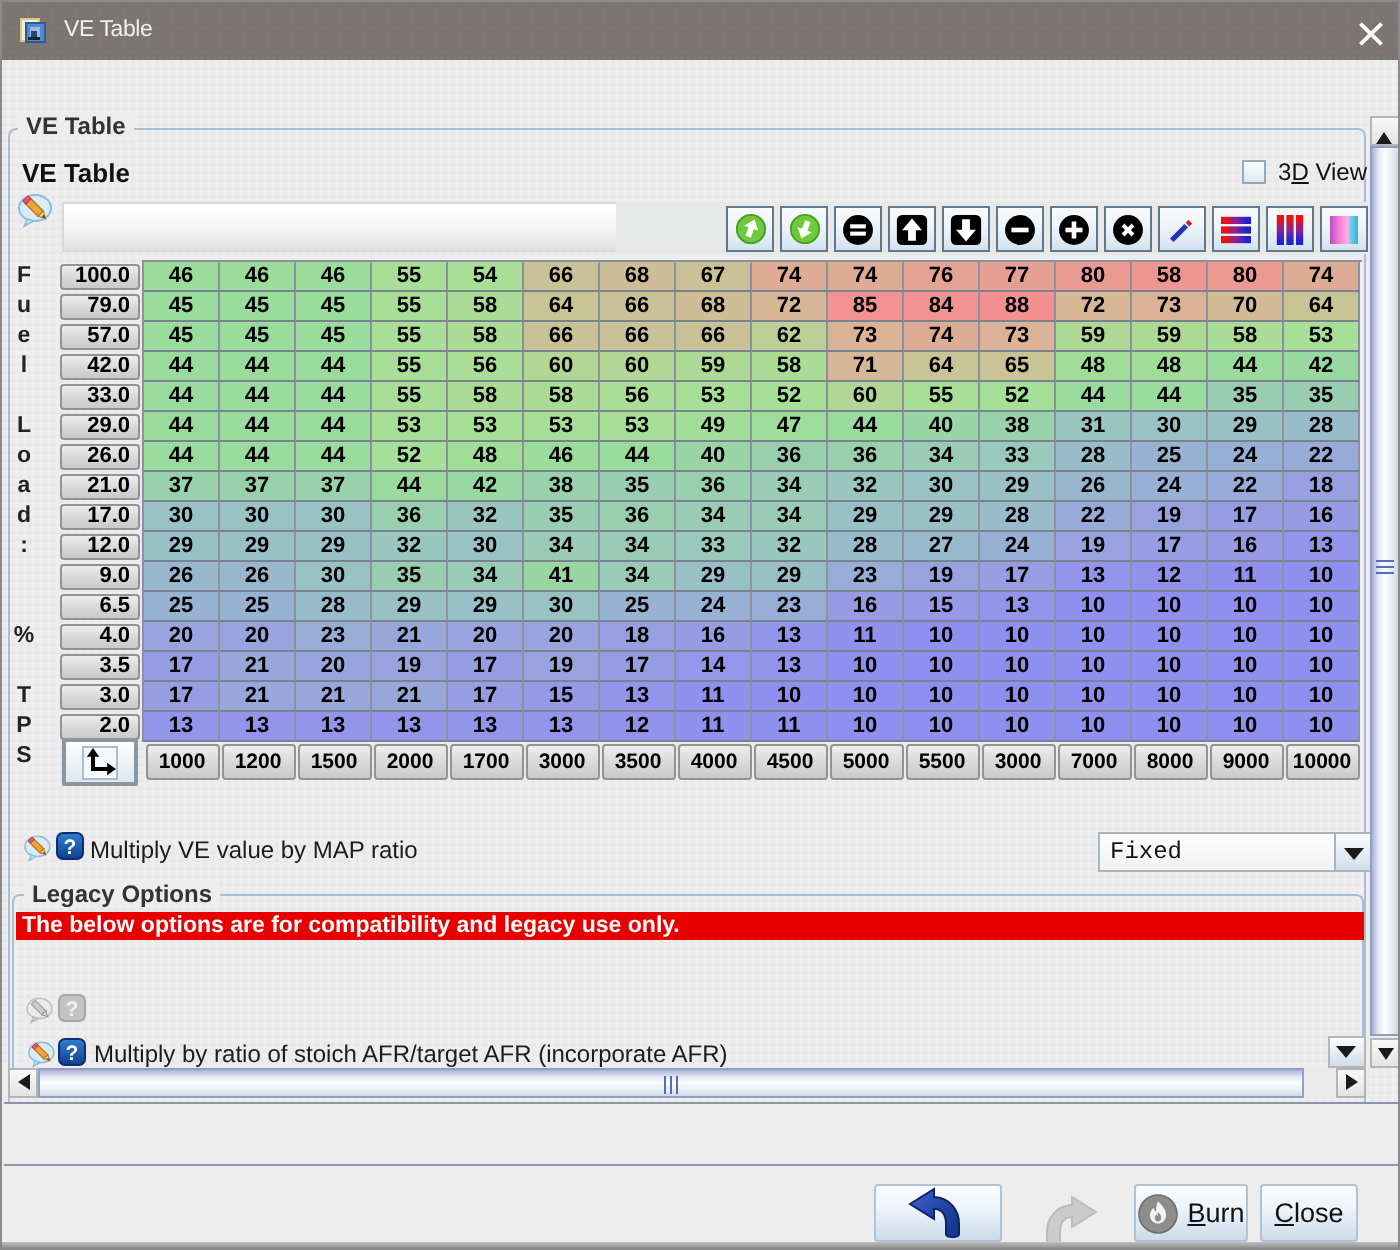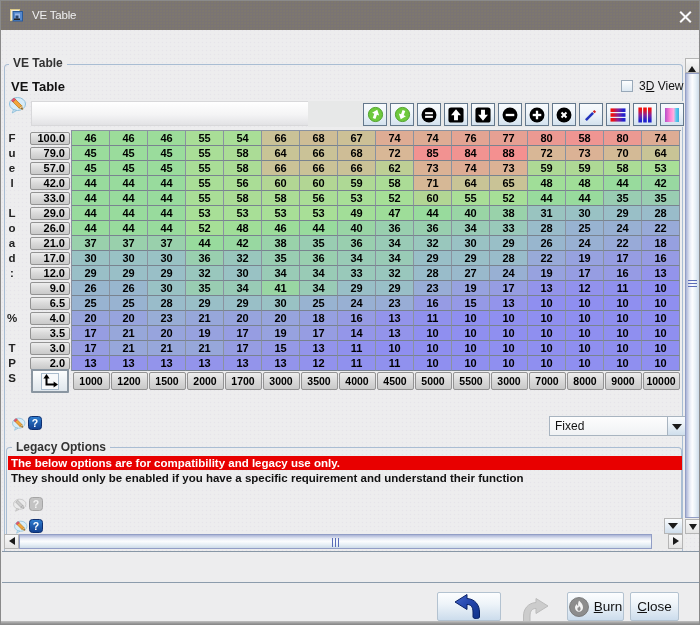--- a/index.html
+++ b/index.html
@@ -31,21 +31,21 @@
   border:1px solid #939393; border-radius:2px; font-size:11px; font-weight:bold; text-align:right; padding-right:4px; line-height:11px; color:#000; }
 .ch { position:absolute; top:371px; width:37px; height:18px; background:linear-gradient(#eeeeee,#dbdbdb 45%,#c9c9c9);
   border:1px solid #939393; border-radius:2px; font-size:10.5px; font-weight:bold; text-align:center; line-height:16px; color:#000; margin-left:0.5px; }
 .vl { position:absolute; left:4px; width:14px; height:15px; font-size:11.5px; font-weight:bold; color:#222; text-align:center; line-height:15px; }
 .swapbtn { position:absolute; left:30px; top:368px; width:38px; height:24px; background:linear-gradient(#fdfefe,#eef2f5 50%,#dfe6ec); border:2px solid #8a96a1; border-radius:1px;
   display:flex; align-items:center; justify-content:center; }
 .swapinner { width:18px; height:17px; background:#f6f9fb; border:1px solid #a9bccd; display:flex; align-items:center; justify-content:center; }
 .rpmlbl { position:absolute; left:12px; top:402px; width:678px; text-align:center; font-size:12px; font-weight:bold; color:#222; }
 .rowlbl { position:absolute; font-size:12px; color:#1c1c1c; }
 .combo { position:absolute; height:20px; border:1px solid #a8b4c0; background:linear-gradient(#fdfdfd,#f0f2f4); font-size:12px; color:#111; }
-.combo .txt { position:absolute; left:5px; top:2px; }
+.combo .txt { position:absolute; left:5px; top:2px;font-family:Liberation Mono, monospace; }
 .combo .arr { position:absolute; right:0; top:0; width:18px; height:18px; border-left:1px solid #a8b4c0;
   background:linear-gradient(#fafcfe,#e9f0f6 45%,#cfdeec); }
 .combo .arr:after { content:""; position:absolute; left:4px; top:7px; border:5px solid transparent; border-top:6px solid #1a1a1a; }
 .combo .arrdis:after { border-top-color:#8fa3b8; }
 .redband { position:absolute; left:7px; top:455px; width:674px; height:14px; background:#e80000; color:#fff;
   font-size:11.5px; font-weight:bold; line-height:14px; padding-left:3px; }
 .boldline { position:absolute; left:10px; top:471px; font-size:11.5px; font-weight:bold; color:#111; }
 .vsb { position:absolute; left:684px; top:57px; width:15px; height:476px; background:#ebebeb; }
 .sbtn { position:absolute; background:linear-gradient(#f8f8f8,#e4e4e4); border:1px solid #b5b5b5; }
 .vthumb { position:absolute; left:684px; top:72px; width:15px; height:445px;
@@ -518,29 +518,29 @@
   <div style="position:absolute;left:27px;top:415px"><svg width="14" height="14" viewBox="0 0 14 14">
         <defs>
           <linearGradient id="qg" x1="0" y1="0" x2="0" y2="1">
             <stop offset="0" stop-color="#2f7fd0"></stop>
             <stop offset="1" stop-color="#123f8f"></stop>
           </linearGradient>
         </defs>
         <rect x="0.5" y="0.5" width="13" height="13" rx="3" fill="url(#qg)" stroke="#0e2f6f"></rect>
         <text x="7" y="10.8" font-family="Liberation Sans" font-size="10.5" font-weight="bold" fill="#fff" text-anchor="middle">?</text>
       </svg></div>
+  <div class="rowlbl" style="left:44px;top:417px">Multiply VE value by MAP ratio</div>
   <div class="combo" style="left:548px;top:415px;width:137px">
       <span class="txt">Fixed</span>
       <span class="arr"></span>
     </div>
 
   <div class="grp" style="left:5px;top:446px;width:676px;height:100px;border-bottom:none;border-radius:4px 4px 0 0"></div>
   <div class="grp-title" style="left:11px;top:439px">Legacy Options</div>
   <div class="redband">The below options are for compatibility and legacy use only.</div>
-  <div class="boldline">They should only be enabled if you have a specific requirement and understand their function</div>
 
   <div style="position:absolute;left:12px;top:497px"><svg width="15" height="14" viewBox="0 0 19 18">
 <ellipse cx="8.5" cy="8" rx="8" ry="6.5" fill="#e9e9e9" fill-opacity="0.7" stroke="#c2c2c2" stroke-width="1"></ellipse>
 <path d="M4.5 13.5 L3.2 17 L7.5 14.6 Z" fill="#dedede" stroke="#b8b8b8" stroke-width="0.9"></path>
 <g transform="rotate(-45 9 8.5)">
           <rect x="7.2" y="2.2" width="3.6" height="9.6" fill="#cccccc" stroke="#a5a5a5" stroke-width="0.8"></rect>
           <path d="M7.2 11.8 L10.8 11.8 L9 15.4 Z" fill="#dadada" stroke="#979797" stroke-width="0.7"></path>
         </g>
 </svg></div>
   <div style="position:absolute;left:28px;top:496px"><svg width="14" height="14" viewBox="0 0 14 14">
@@ -561,20 +561,21 @@
   <div style="position:absolute;left:28px;top:518px"><svg width="14" height="14" viewBox="0 0 14 14">
         <defs>
           <linearGradient id="qg" x1="0" y1="0" x2="0" y2="1">
             <stop offset="0" stop-color="#2f7fd0"></stop>
             <stop offset="1" stop-color="#123f8f"></stop>
           </linearGradient>
         </defs>
         <rect x="0.5" y="0.5" width="13" height="13" rx="3" fill="url(#qg)" stroke="#0e2f6f"></rect>
         <text x="7" y="10.8" font-family="Liberation Sans" font-size="10.5" font-weight="bold" fill="#fff" text-anchor="middle">?</text>
       </svg></div>
+  <div class="rowlbl" style="left:46px;top:519px">Multiply by ratio of stoich AFR/target AFR (incorporate AFR)</div>
   <div class="sbtn" style="left:663px;top:517px;width:19px;height:16px;background:linear-gradient(#fafcfe,#cfdeec)"></div>
   <div style="position:absolute;left:667px;top:522px;border:5px solid transparent;border-top:6px solid #1a1a1a"></div>
 
   <div class="vsb"></div>
   <div class="sbtn" style="left:684px;top:57px;width:15px;height:15px"></div>
   <div style="position:absolute;left:687px;top:65px;border:4.5px solid transparent;border-bottom:6px solid #1a1a1a;margin-top:-4px"></div>
   <div class="vthumb grip3h"></div>
   <div class="sbtn" style="left:684px;top:518px;width:15px;height:15px"></div>
   <div style="position:absolute;left:687.5px;top:523px;border:4.5px solid transparent;border-top:6px solid #1a1a1a"></div>
 

